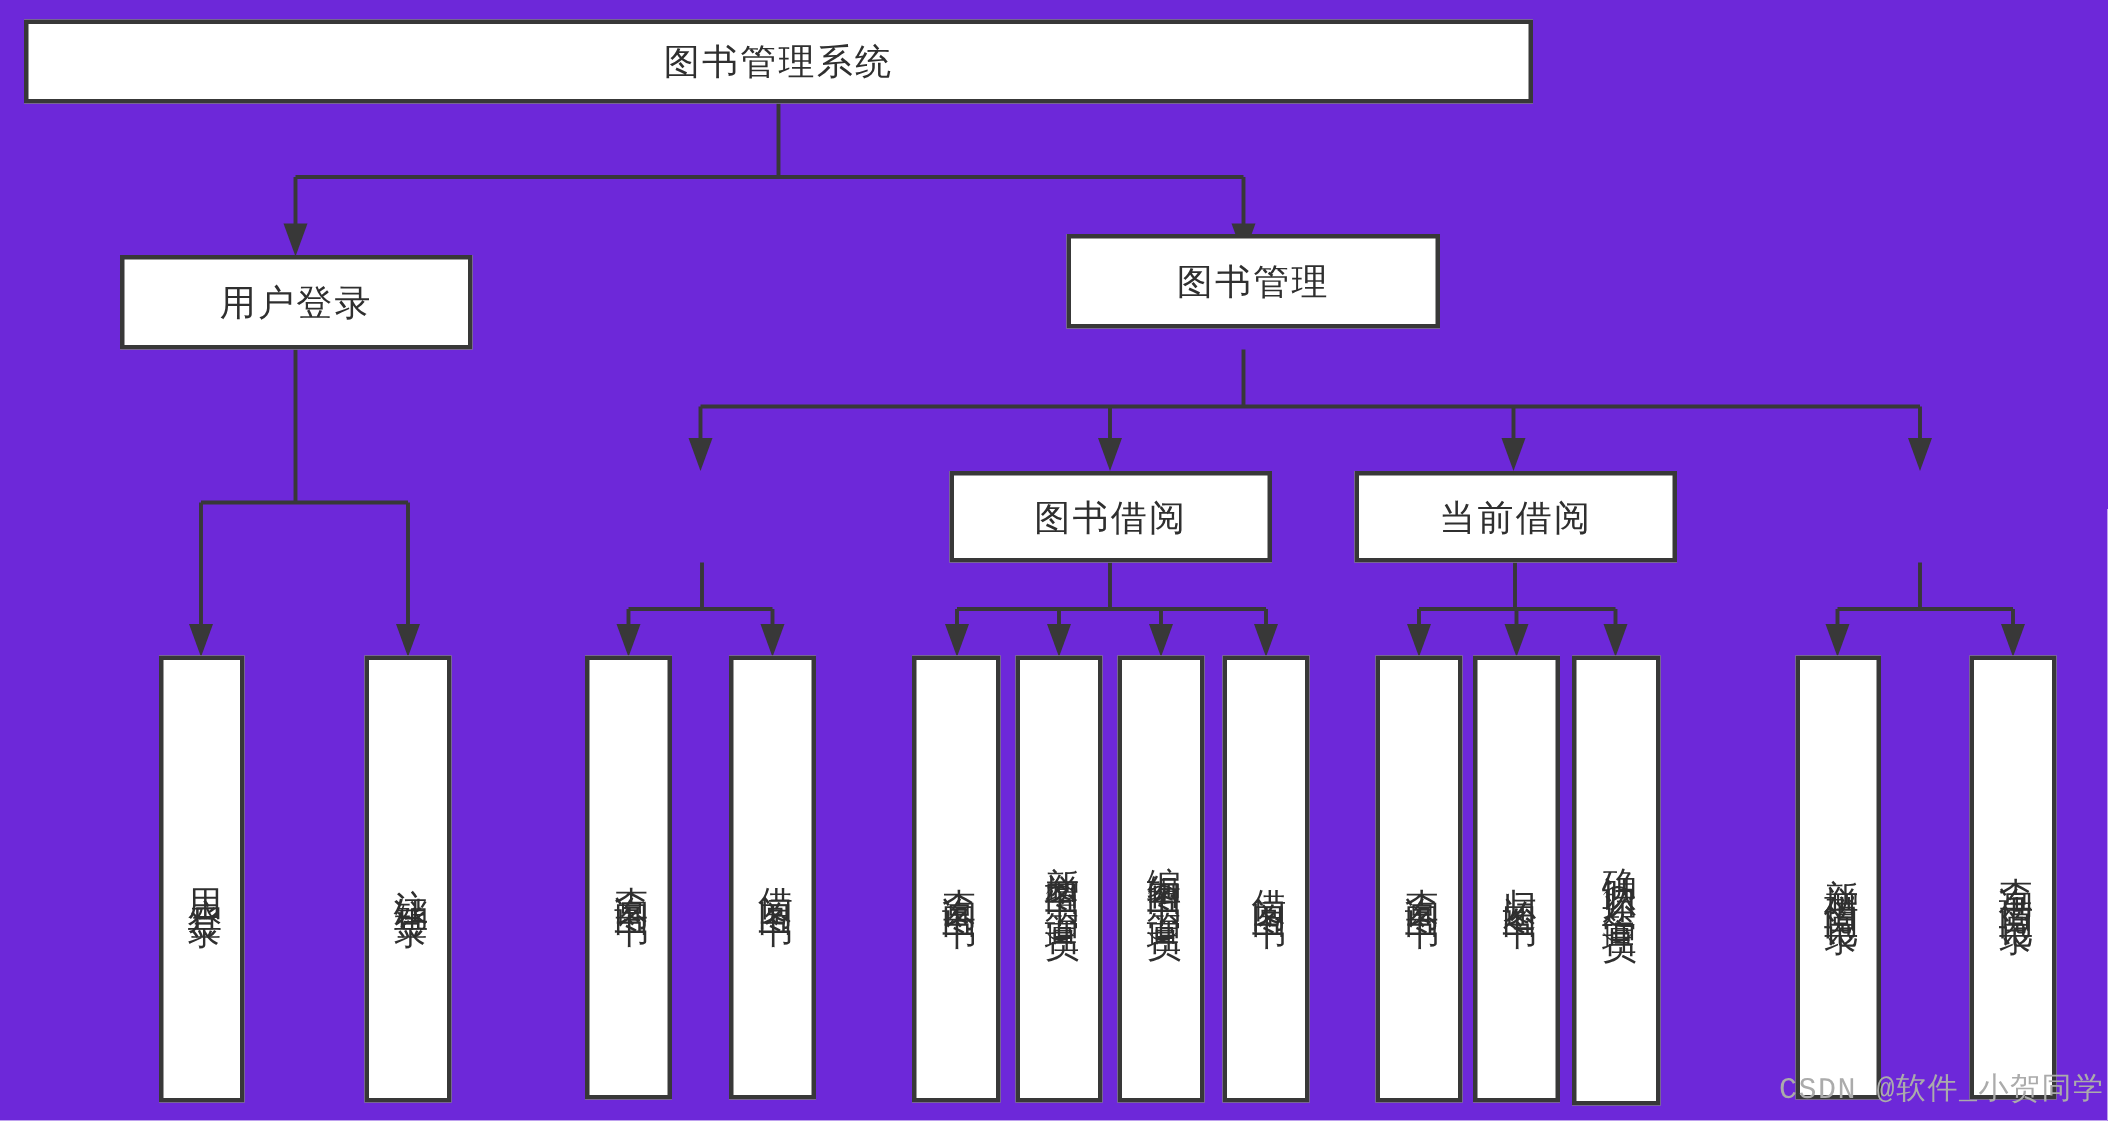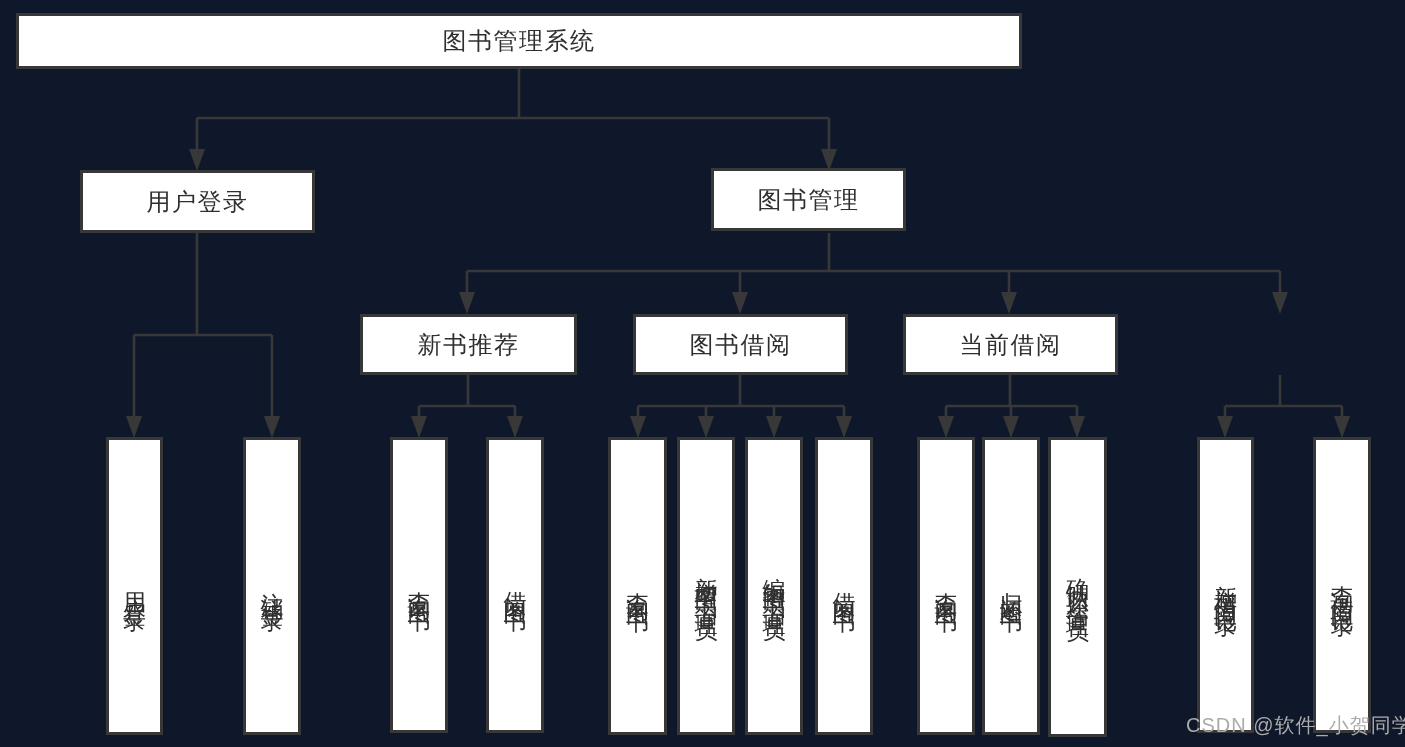--- a/index.html
+++ b/index.html
@@ -1,20 +1,20 @@
 <!DOCTYPE html>
 <html><head>
 <meta charset="utf-8">
 <style>
   html,body{margin:0;padding:0;background:#ffffff;}
   .stage{
     position:relative;
     width:1405px;height:747px;
-    background:#0f172a;
-    font-family:Liberation Sans, sans-serif;
+    background:#6d28d9;
+    font-family:Liberation Mono, monospace;
     overflow:hidden;
   }
   .wires{position:absolute;left:0;top:0;width:1405px;height:747px;}
   .wires path.line{fill:none;stroke:#383838;stroke-width:2.6;}
   .wires path.arrow{fill:#383838;stroke:none;}
   .node{
     position:absolute;
     box-sizing:border-box;
     border:3px solid #383838;
     background:#ffffff;
@@ -89,27 +89,24 @@
     </g>
   </svg>
 
   <div class="node h" style="left:16px;top:13px;width:1006px;height:56px">
     <span>图书管理系统</span>
   </div>
 
   <div class="node h" style="left:80px;top:170px;width:235px;height:63px">
     <span>用户登录</span>
   </div>
-  <div class="node h" style="left:711px;top:168px;width:195px;height:63px">
+  <div class="node h" style="left:711px;top:156px;width:249px;height:63px">
     <span>图书管理</span>
   </div>
 
-  <div class="node h" style="left:360px;top:314px;width:217px;height:61px">
-    <span>新书推荐</span>
-  </div>
   <div class="node h" style="left:903px;top:314px;width:215px;height:61px">
     <span>当前借阅</span>
   </div>
   <div class="node h" style="left:633px;top:314px;width:215px;height:61px">
     <span>图书借阅</span>
   </div>
 
   <div class="node v" style="left:106px;top:437px;width:57px;height:298px">
     <span>用户登录</span>
   </div>

